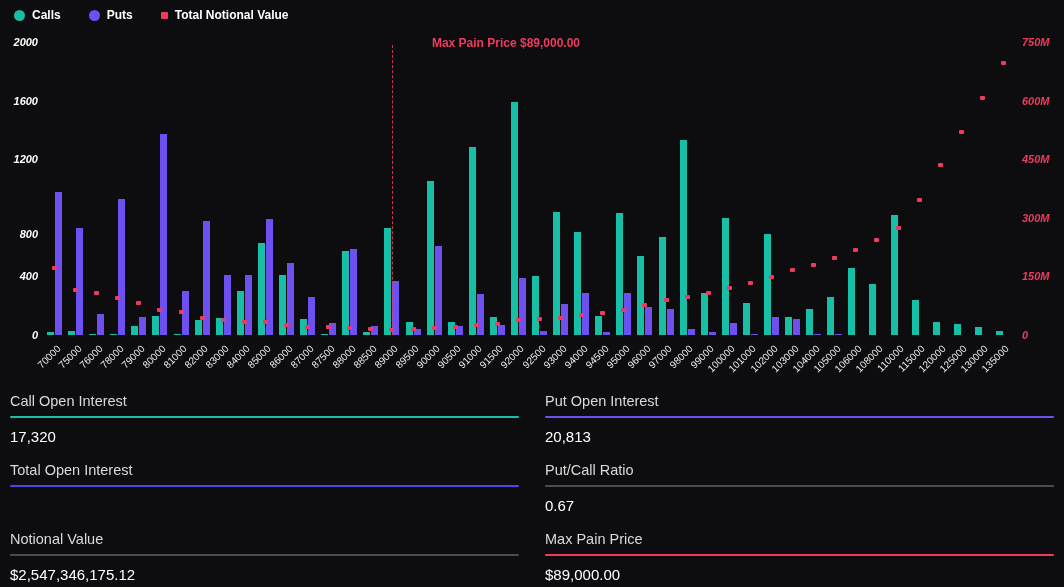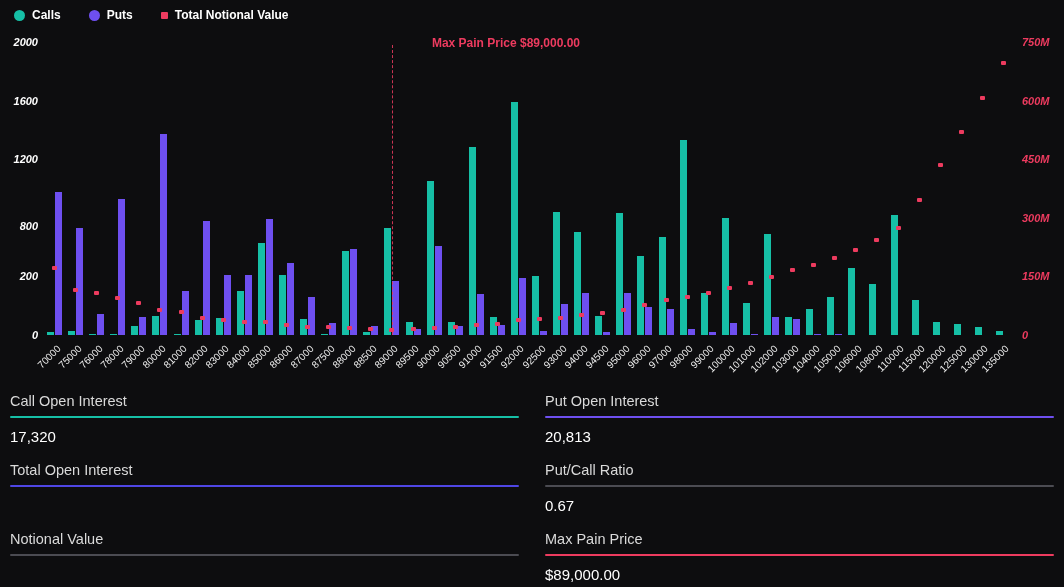--- a/index.html
+++ b/index.html
@@ -66,22 +66,22 @@
         <span class="legend-label">Puts</span>
       </div>
       <div class="legend-item">
         <span class="swatch square" style="background: rgb(237, 59, 95);"></span>
         <span class="legend-label">Total Notional Value</span>
       </div>
     </div>
 
     <div class="y-axis-left">
         <div class="ytick left" style="top: 328px;">0</div>
-        <div class="ytick left" style="top: 269.4px;">200</div>
-        <div class="ytick left" style="top: 219px;">800</div>
+        <div class="ytick left" style="top: 269.4px;">400</div>
+        <div class="ytick left" style="top: 227px;">800</div>
         <div class="ytick left" style="top: 152.2px;">1200</div>
         <div class="ytick left" style="top: 93.6px;">1600</div>
         <div class="ytick left" style="top: 35px;">2000</div>
       </div>
     <div class="y-axis-right">
         <div class="ytick right" style="top: 328px; color: rgb(237, 59, 95);">0</div>
         <div class="ytick right" style="top: 269.4px; color: rgb(237, 59, 95);">150M</div>
         <div class="ytick right" style="top: 210.8px; color: rgb(237, 59, 95);">300M</div>
         <div class="ytick right" style="top: 152.2px; color: rgb(237, 59, 95);">450M</div>
         <div class="ytick right" style="top: 93.6px; color: rgb(237, 59, 95);">600M</div>
@@ -292,20 +292,21 @@
 
     <div class="stat-card">
       <div class="stat-label">Put/Call Ratio</div>
       <div class="stat-line" style="background: rgb(75, 75, 82);"></div>
       <div class="stat-value">0.67</div>
     </div>
 
     <div class="stat-card">
       <div class="stat-label">Notional Value</div>
       <div class="stat-line" style="background: rgb(75, 75, 82);"></div>
+      <div class="stat-value">$2,547,346,175.12</div>
     </div>
 
     <div class="stat-card">
       <div class="stat-label">Max Pain Price</div>
       <div class="stat-line" style="background: rgb(237, 59, 95);"></div>
       <div class="stat-value">$89,000.00</div>
     </div>
 
   </div>
 </div>

